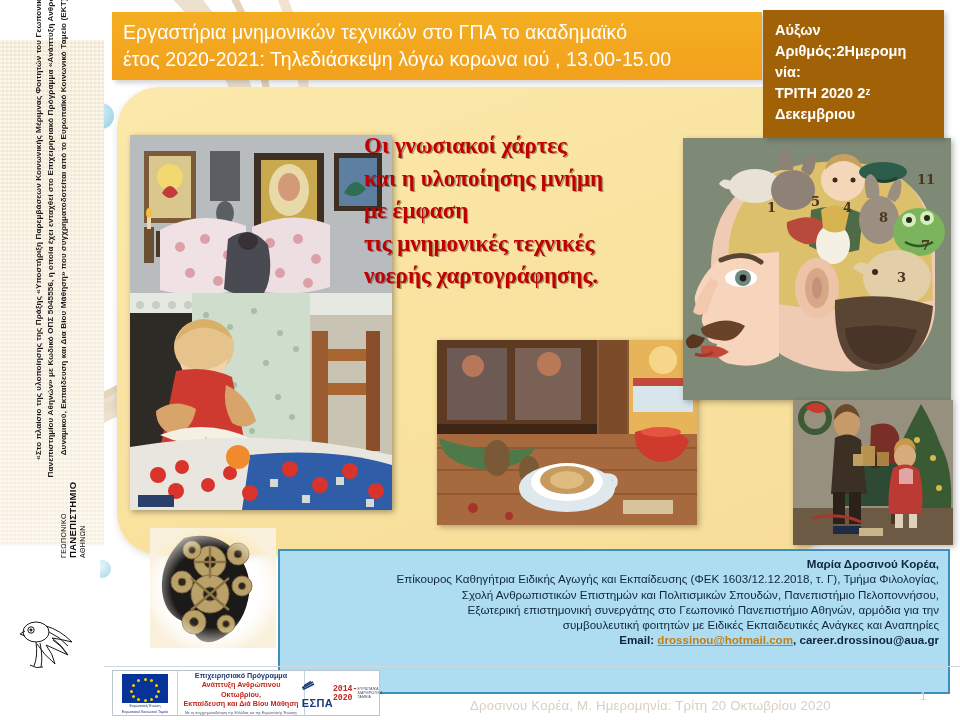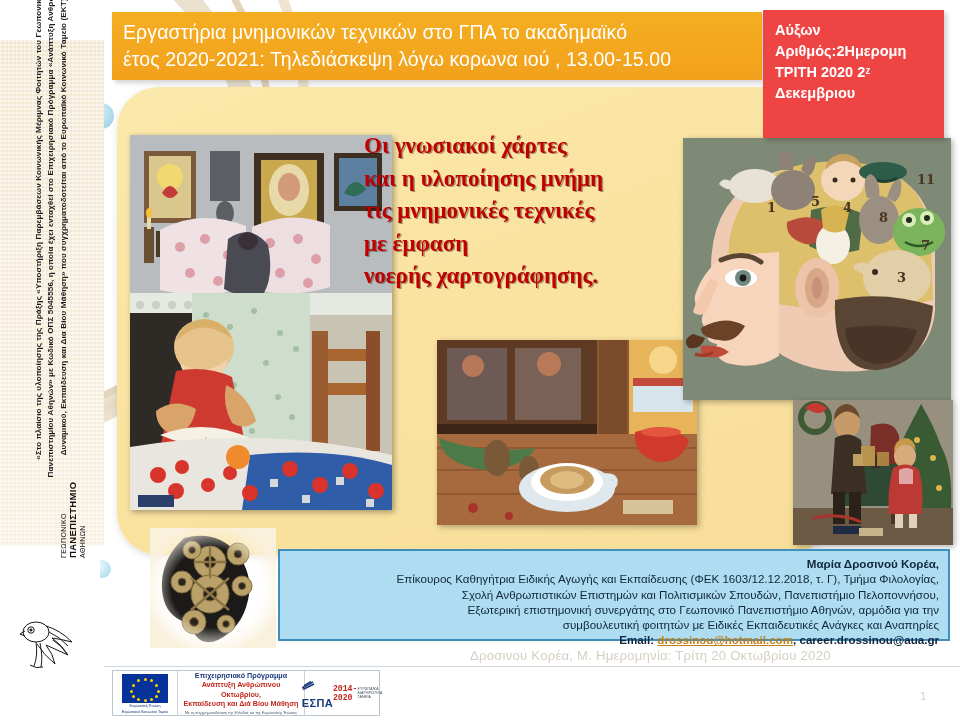--- a/index.html
+++ b/index.html
@@ -104,21 +104,21 @@
     padding:0 11px;box-sizing:border-box;
   }
   .title-banner .t{
     color:#ffffff;font-size:19.5px;line-height:27px;font-weight:400;
     letter-spacing:.1px;
   }
 
   
   .date-box{
     position:absolute;left:763px;top:10px;width:181px;height:128px;
-    background:#ef4444;
+    background:#a16207;
     box-shadow:3px 3px 5px rgba(0,0,0,.18);
     padding:10px 11px 0 12px;box-sizing:border-box;
   }
   .date-box .d{
     color:#ffffff;font-size:14.5px;line-height:21px;font-weight:bold;
   }
 
   
   .headline{
     position:absolute;left:364px;top:130px;width:330px;
@@ -148,21 +148,21 @@
     left:793px;top:400px;width:160px;height:145px;
     box-shadow:2px 2px 6px rgba(0,0,0,.3);
   }
   .ph-gears{
     left:150px;top:528px;width:126px;height:120px;
     box-shadow:none;background:transparent;
   }
 
   
   .presenter-box{
-    position:absolute;left:278px;top:549px;width:672px;height:92px;
+    position:absolute;left:278px;top:549px;width:672px;height:145px;
     background:#aedcf0;
     border:2px solid #3f8fbd;
     box-sizing:border-box;
     padding:5px 9px 0 9px;
     text-align:right;
   }
   .presenter-box .line{
     color:#10263a;font-size:11.6px;line-height:15.3px;
     font-family:"Liberation Sans","DejaVu Sans",sans-serif;
   }
@@ -197,21 +197,21 @@
   .espa-mid .l3{font-size:3.7px;color:#4a5b6b;margin-top:2px;text-align:center;line-height:5px;}
   .espa-right{
     width:74px;display:flex;flex-direction:row;align-items:center;justify-content:center;
   }
   .espa-right .e1{font-size:11px;font-weight:bold;color:#1b3a7a;letter-spacing:.3px;}
   .espa-right .e2{font-size:8.2px;font-weight:bold;color:#c0281e;font-family:Liberation Mono, monospace;}
   .espa-right .e3{font-size:3.4px;color:#3b4a59;letter-spacing:.2px;}
   .espa-swoosh{display:inline-block;width:13px;height:9px;margin-right:2px;vertical-align:-1px;}
 
   .footer-text{
-    position:absolute;left:470px;top:648px;
+    position:absolute;left:470px;top:698px;
     font-size:13.2px;color:#d7cfc4;letter-spacing:.2px;
     font-family:"Liberation Sans","DejaVu Sans",sans-serif;
   }
   .page-num{
     position:absolute;left:920px;top:690px;
     font-size:11.5px;color:#d7cfc4;
   }
 </style>
 </head>
 <body>
@@ -564,29 +564,30 @@
   <div class="title-banner">
     <div>
       <div class="t">Εργαστήρια μνημονικών τεχνικών στο ΓΠΑ το ακαδημαϊκό</div>
       <div class="t">έτος 2020-2021: Τηλεδιάσκεψη λόγω κορωνα ιού , 13.00-15.00</div>
     </div>
   </div>
 
   <div class="date-box">
     <div class="d">Αύξων</div>
     <div class="d">Αριθμός:2Ημερομη</div>
+    <div class="d">νία:</div>
     <div class="d">ΤΡΙΤΗ 2020 2ᶻ</div>
     <div class="d">Δεκεμβριου</div>
   </div>
 
   <div class="headline">
     <div>Οι γνωσιακοί  χάρτες</div>
     <div>και η υλοποίησης μνήμη</div>
+    <div>με έμφαση</div>
     <div>τις μνημονικές τεχνικές</div>
-    <div>με έμφαση</div>
     <div>νοερής χαρτογράφησης.</div>
   </div>
 
   <div class="presenter-box">
     <div class="line bold">Μαρία Δροσινού Κορέα,</div>
     <div class="line">Επίκουρος Καθηγήτρια Ειδικής Αγωγής και Εκπαίδευσης (ΦΕΚ 1603/12.12.2018, τ. Γ), Τμήμα Φιλολογίας,</div>
     <div class="line">Σχολή Ανθρωπιστικών Επιστημών και Πολιτισμικών Σπουδών, Πανεπιστήμιο Πελοποννήσου,</div>
     <div class="line">Εξωτερική επιστημονική συνεργάτης στο Γεωπονικό Πανεπιστήμιο Αθηνών, αρμόδια για  την</div>
     <div class="line">συμβουλευτική φοιτητών με Ειδικές Εκπαιδευτικές Ανάγκες και Αναπηρίες</div>
     <div class="line bold">

